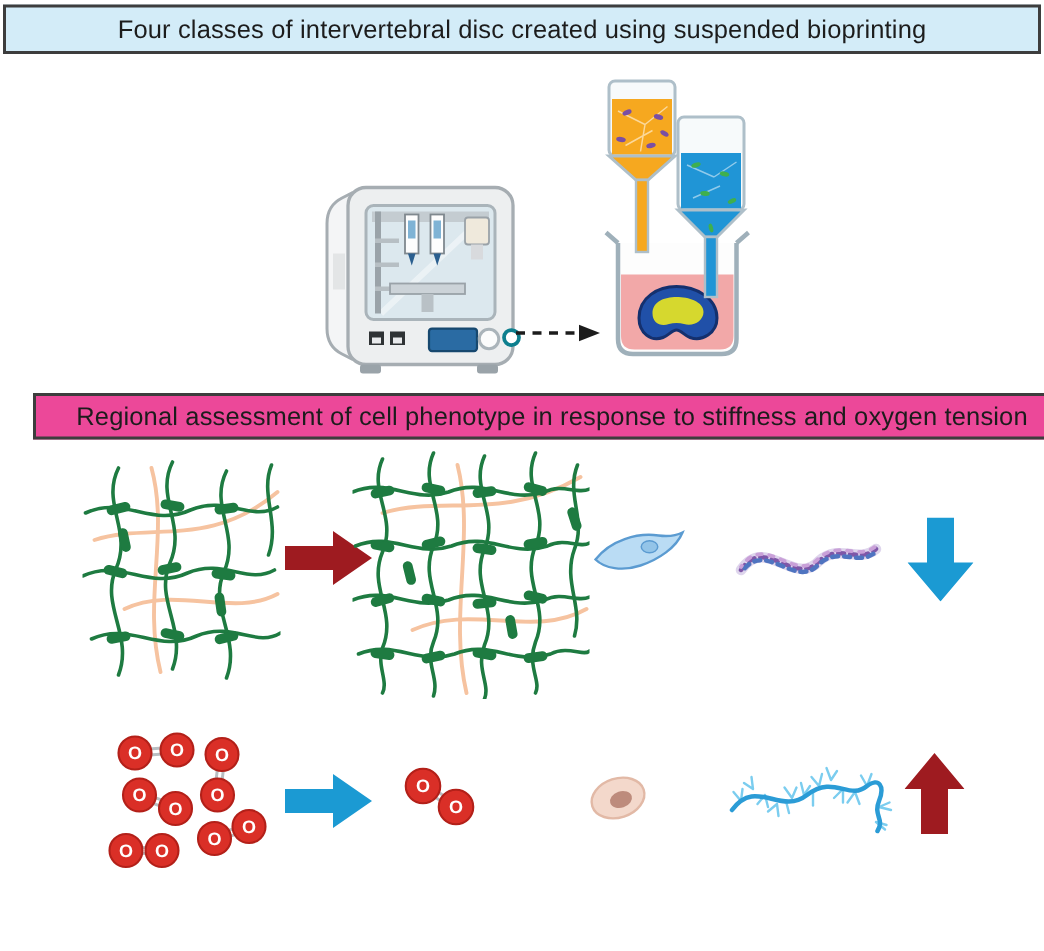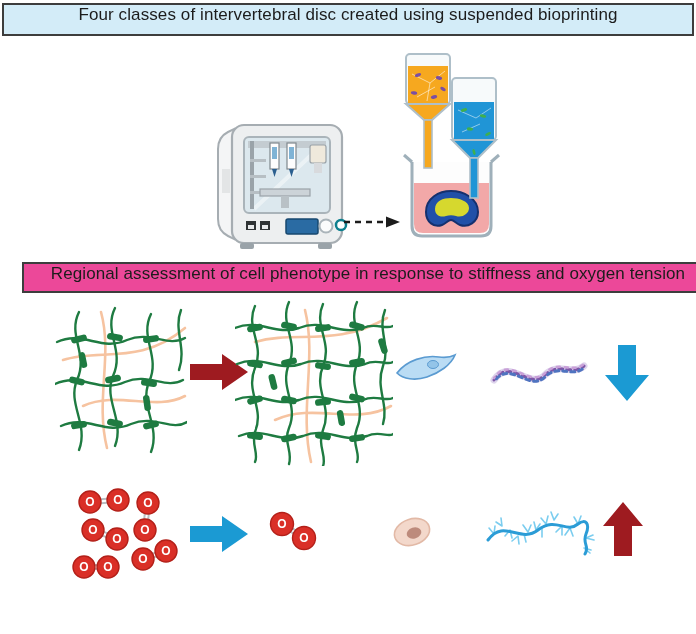--- a/index.html
+++ b/index.html
@@ -8,21 +8,21 @@
     width:696px;height:634px;
     background:#ffffff;
     font-family:"Liberation Sans", sans-serif;
     overflow:hidden;
   }
   .abs{position:absolute;}
   .banner{
     position:absolute;
     left:2px;width:688px;
     border:2px solid #3d3d3d;
-    display:flex;justify-content:center;
+    display:flex;align-items:center;justify-content:center;
     font-size:17px;color:#1c1c1c;letter-spacing:0.1px;
     text-align:center;white-space:nowrap;
   }
   #banner-top{top:3px;height:29px;background:#d3ecf8;}
   #banner-middle{top:262px;height:27px;background:#ec4899;margin-left:20px;}
   #banner-bottom{top:599px;height:26px;background:#cbf2d2;}
   svg{display:block;}
 </style>
 </head>
 <body>

